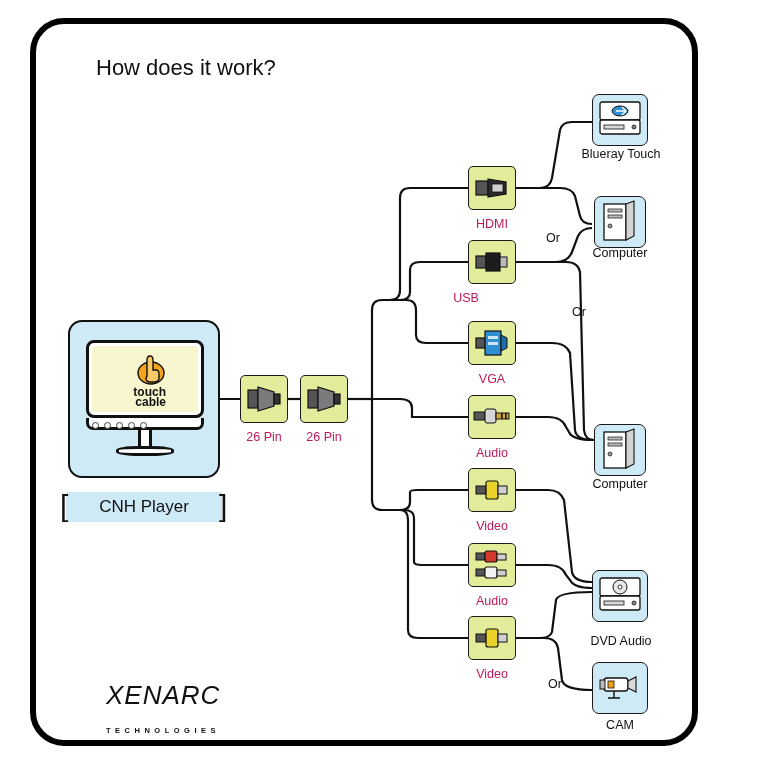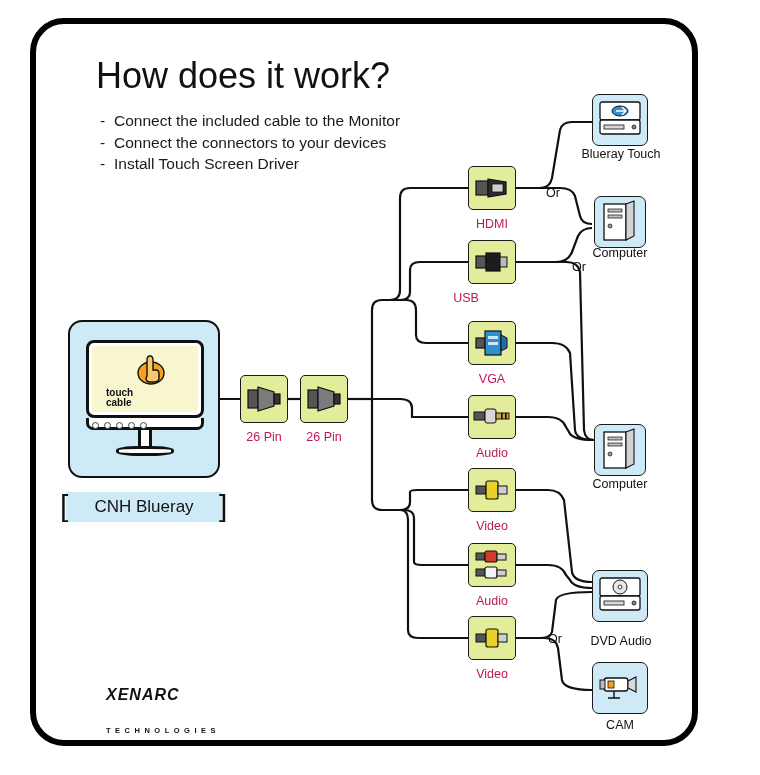--- a/index.html
+++ b/index.html
@@ -28,21 +28,21 @@
     height: 728px;
     border: 6px solid #000000;
     border-radius: 34px;
     background: #ffffff;
     box-sizing: border-box;
   }
   .title {
     position: absolute;
     left: 96px;
     top: 55px;
-    font-size: 36px;
+    font-size: 22px;
     font-weight: 400;
     color: #111111;
     letter-spacing: 0px;
     white-space: nowrap;
   }
   .bullets {
     position: absolute;
     left: 100px;
     top: 110px;
     width: 420px;
@@ -89,22 +89,22 @@
     height: 66px;
     background: #f7f6cf;
     border-radius: 4px;
     box-sizing: border-box;
   }
   .touch-label {
     position: absolute;
     left: 106px;
     top: 388px;
     width: 60px;
-    text-align: left;
-    font-size: 10px;
+    text-align: right;
+    font-size: 12px;
     font-weight: bold;
     color: #111111;
     line-height: 9.5px;
   }
   .hand-icon {
     position: absolute;
     left: 134px;
     top: 352px;
     width: 34px;
     height: 36px;
@@ -201,20 +201,21 @@
     font-size: 12.5px;
     color: #be185d;
     text-align: center;
     white-space: nowrap;
   }
   .or-label {
     position: absolute;
     font-size: 12.5px;
     color: #111;
     white-space: nowrap;
+    margin-top: 45px;
   }
   .dev-label {
     position: absolute;
     font-size: 12.5px;
     color: #111;
     text-align: center;
     white-space: nowrap;
   }
   
   .dev {
@@ -232,22 +233,22 @@
     pointer-events: none;
   }
   .logo {
     position: absolute;
     left: 106px;
     top: 682px;
     width: 170px;
   }
   .logo-main {
     font-family: "Liberation Sans", sans-serif;
-    font-size: 16px;
-    font-weight: bold;
+    font-size: 26px;
+    font-weight: normal;
     font-style: italic;
     letter-spacing: 1px;
     color: #111;
     line-height: 26px;
   }
   .logo-sub {
     font-size: 7.5px;
     letter-spacing: 4.5px;
     color: #111;
     margin-top: 18px;
@@ -256,25 +257,20 @@
 </style>
 </head>
 <body>
 
 <div id="stage">
 
   <div class="frame"></div>
 
   <div class="title">How does it work?</div>
 
-  <div class="bullets">
-    <div class="b"><span class="dash">-</span><span>Connect the included cable to the Monitor</span></div>
-    <div class="b"><span class="dash">-</span><span>Connect the connectors to your devices</span></div>
-    <div class="b"><span class="dash">-</span><span>Install Touch Screen Driver</span></div>
-  </div>
 
   <svg class="wires" viewBox="0 0 760 775">
     <g fill="none" stroke="#111111" stroke-width="2.2">
 
       <path d="M204,399 L240,399"></path>
 
       <path d="M288,399 L300,399"></path>
 
       <path d="M348,399 L372,399"></path>
 
@@ -326,21 +322,21 @@
     <div class="led"></div>
     <div class="led"></div>
     <div class="led"></div>
     <div class="led"></div>
     <div class="led"></div>
   </div>
   <div class="monitor-neck"></div>
   <div class="monitor-base"></div>
 
   <div class="series-badge"></div>
-  <div class="series-text">CNH Blueray</div>
+  <div class="series-text">CNH Player</div>
   <div class="bracket l">[</div>
   <div class="bracket r">]</div>
 
   <div class="tile" style="left:240px; top:375px; width:48px; height:48px;"></div>
   <svg style="position:absolute;left:244px;top:381px;width:40px;height:36px;" viewBox="0 0 40 36">
     <rect x="4" y="9" width="10" height="18" fill="#555" stroke="#111" stroke-width="1.2"></rect>
     <path d="M14,6 L30,11 L30,25 L14,30 Z" fill="#7b7b7b" stroke="#111" stroke-width="1.2"></path>
     <rect x="30" y="13" width="6" height="10" fill="#333" stroke="#111" stroke-width="1.2"></rect>
   </svg>
   <div class="tile-label" style="left:230px; top:430px; width:68px;">26 Pin</div>

